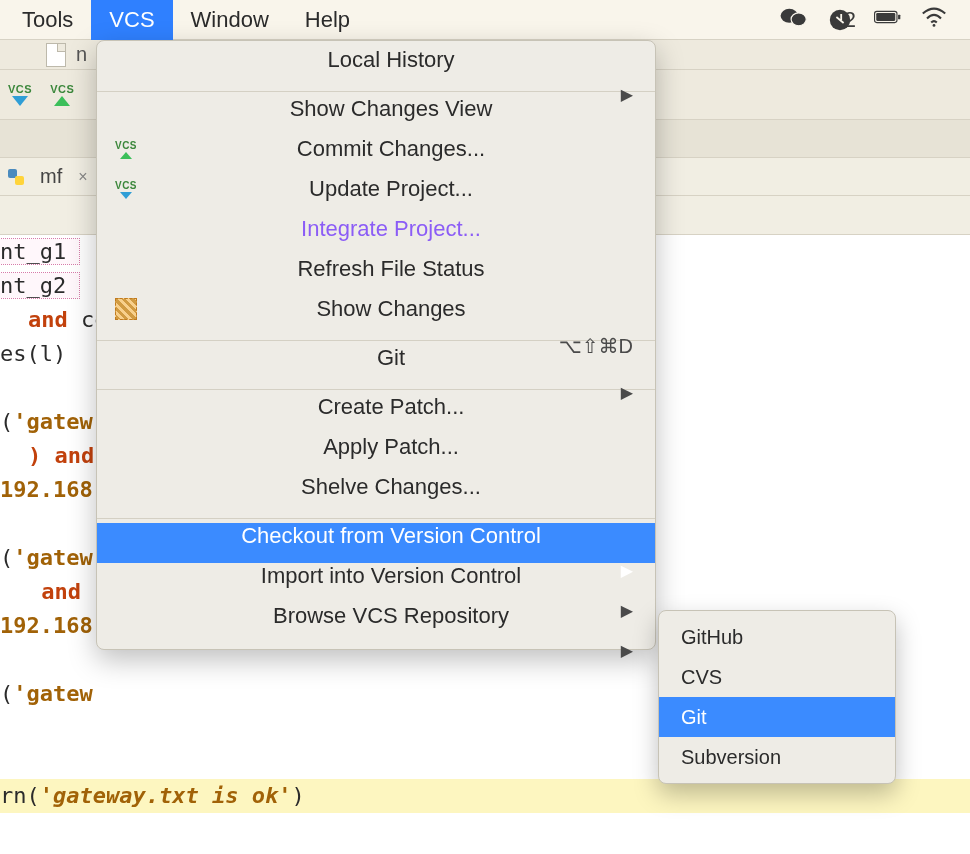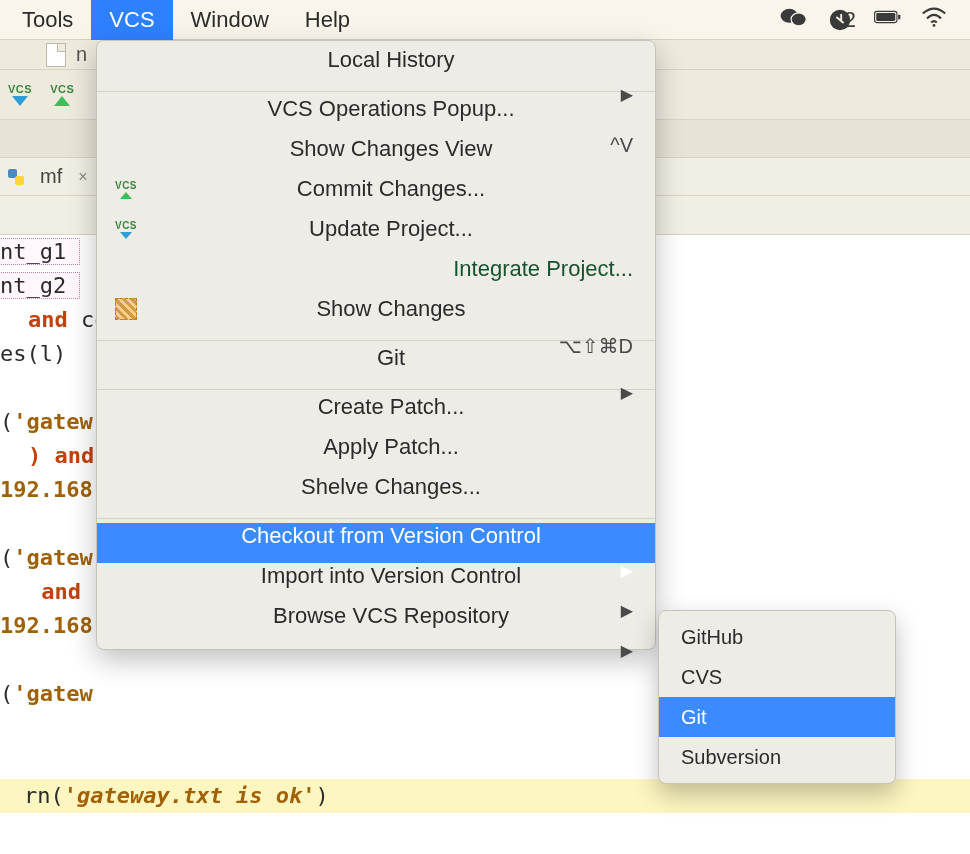--- a/index.html
+++ b/index.html
@@ -105,21 +105,21 @@
   .codetext{
     font-family:"Menlo","Consolas",monospace;
     font-size:22px;
     line-height:34px;
     white-space:pre;
     color:#2b2b2b;
   }
   .kw{ color:#c2410c; font-weight:bold;margin-left:28px;}
   .str{ color:#a16207; font-weight:bold;}
   .sq-pink{ background:#fff7fb; outline:1px dotted #d87aa9;}
-  .yellowline{ background:#fdf6c0; display:inline-block; width:100%;padding-left:24px;}
+  .yellowline{ background:#fdf6c0; display:inline-block; width:100%;}
 
   
   .dropdown {
     position:absolute;
     top: 40px;
     left: 96px;
     width: 560px;
     background:#eeece6;
     border:1px solid #c7c3b6;
     border-radius:8px;
@@ -130,21 +130,21 @@
   }
   .dd-item{
     display:flex; align-items:center;
     height:40px; padding:0 22px 0 52px;
     position:relative;
     gap:12px;
     flex-direction:column;
   }
   .dd-item .r{ margin-left:auto; color:#4a4a4a; font-size:20px;}
   .dd-item .arrow{ margin-left:auto; color:#4a4a4a; font-size:16px;}
-  .dd-item.disabled{ color:#14532d;align-items:flex-end;}
+  .dd-item.disabled{ color:#8b5cf6;}
   .dd-item.sel{ background:#3b8bff; color:#fff;}
   .dd-item.sel .arrow, .dd-item.sel .r{ color:#fff;}
   .dd-sep{ height:1px; margin:4px 0; background:#d4d0c4;}
   .dd-icon{ position:absolute; left:16px; width:26px; height:26px; display:flex; align-items:center; justify-content:center;}
   .dd-icon .vcs-badge{ color:#3b873b; font-size:10px;}
 
   .submenu{
     position:absolute;
     top:610px;
     left:658px;
@@ -256,24 +256,20 @@
   </div>
 </div>
 
 <div class="dropdown">
   <div class="dd-item">
     <span>Local History</span>
       <span class="arrow">▶</span>
   </div>
   <div class="dd-sep"></div>
   <div class="dd-item">
-    <span>VCS Operations Popup...</span>
-      <span class="r">^V</span>
-  </div>
-  <div class="dd-item">
     <span>Show Changes View</span>
   </div>
   <div class="dd-item">
     <span class="dd-icon">
         <span class="vcs-stack">
           <span class="vcs-badge">VCS</span>
           <span class="vcs-arrow-up" style="border-bottom-width:7px;border-left-width:6px;border-right-width:6px;"></span>
         </span>
       </span>
     <span>Commit Changes...</span>
@@ -282,20 +278,23 @@
     <span class="dd-icon">
         <span class="vcs-stack">
           <span class="vcs-badge">VCS</span>
           <span class="vcs-arrow-down" style="border-top-width:7px;border-left-width:6px;border-right-width:6px;"></span>
         </span>
       </span>
     <span>Update Project...</span>
   </div>
   <div class="dd-item disabled">
     <span>Integrate Project...</span>
+  </div>
+  <div class="dd-item">
+    <span>Refresh File Status</span>
   </div>
   <div class="dd-item">
     <span class="dd-icon">
         <span class="show-changes-icon"></span>
       </span>
     <span>Show Changes</span>
       <span class="r">⌥⇧⌘D</span>
   </div>
   <div class="dd-sep"></div>
   <div class="dd-item">

